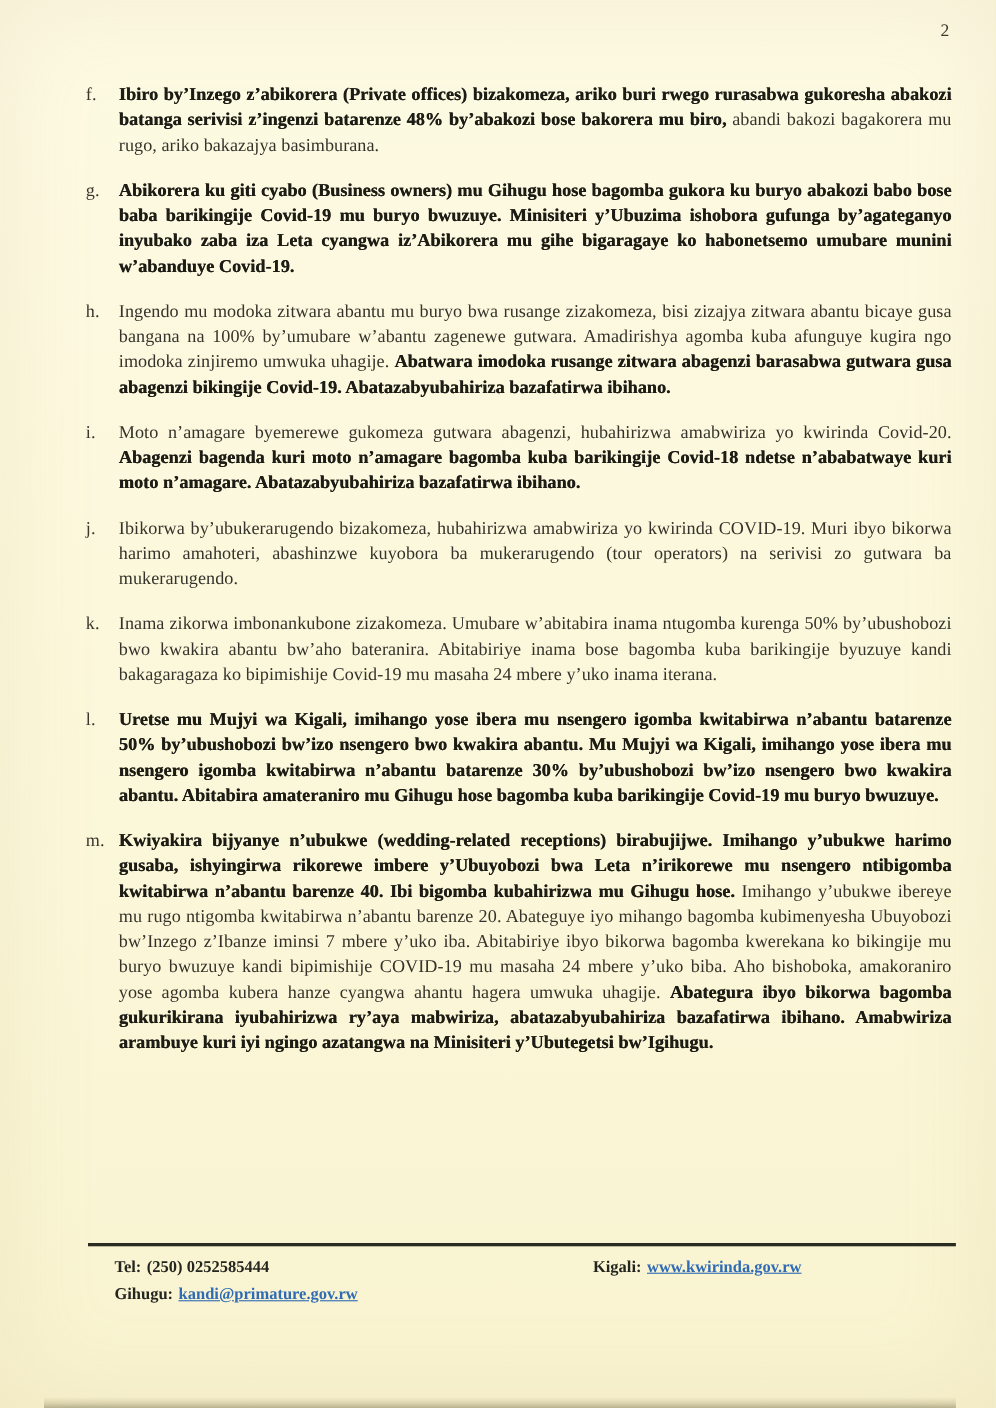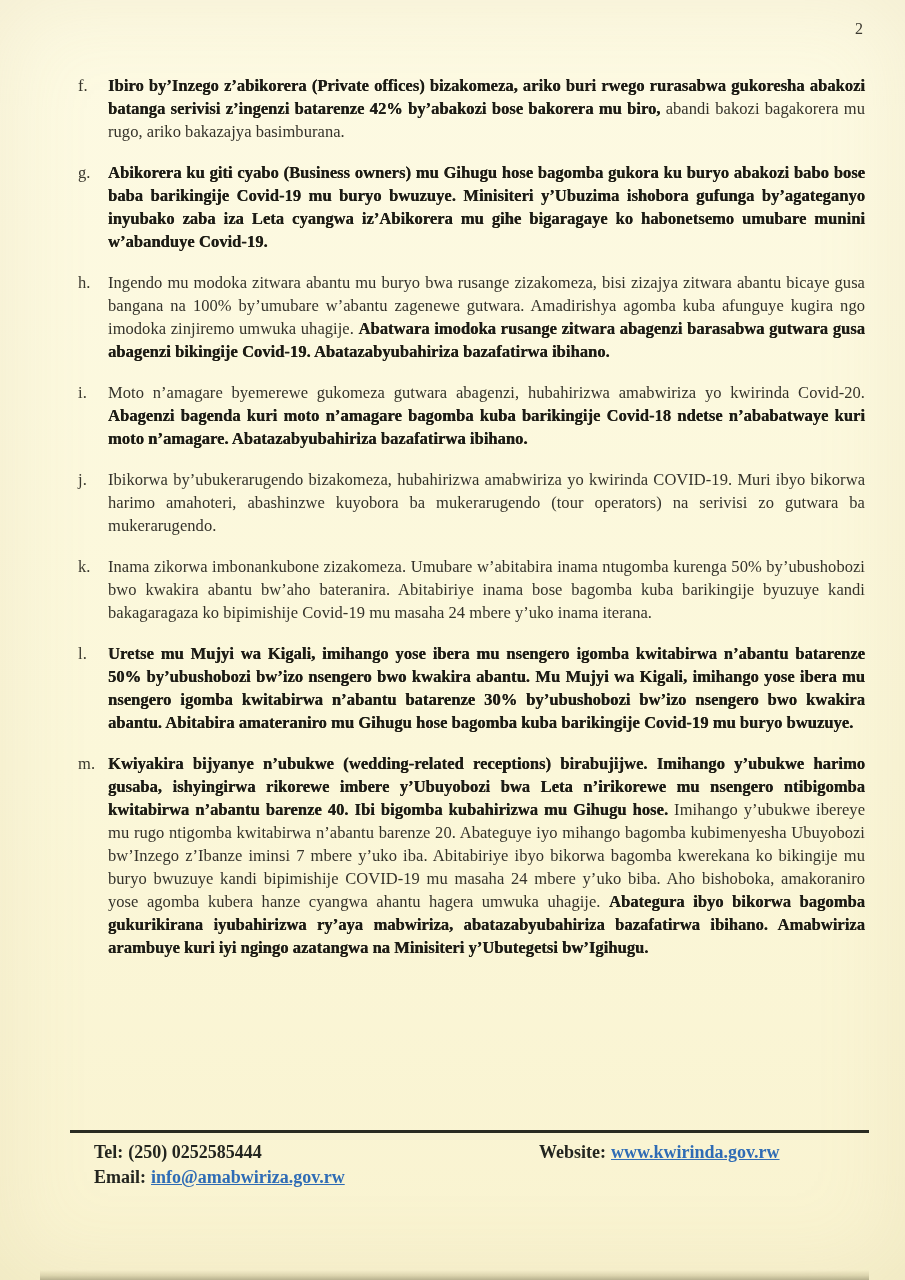--- a/index.html
+++ b/index.html
@@ -24,22 +24,22 @@
     letter-spacing: 0.05px;
   }
   .para { display: flex; margin-bottom: 18px; }
   .para-label { flex: 0 0 30px; width: 30px; color: #3a382e; }
   .para-text { flex: 1; text-align: justify; hyphens: none; }
   .para-text b {
     color: #1d1c15;
     text-shadow: 0.3px 0 0 currentColor;
   }
   .footer {
-    position: absolute; top: 1130px; left: 70px; right: 36px;
-    font-size: 18px; font-weight: bold; color: #23251f; font-family: Liberation Serif, serif;
+    position: absolute; top: 1130px; left: 80px; right: 36px;
+    font-size: 15px; font-weight: bold; color: #23251f; font-family: Liberation Serif, serif;
   }
   .footer-rule {
     border-top: 3px solid #2a2c22;
     margin-bottom: 7px;
   }
   .footer-cols { display: flex; }
   .footer-left { flex: 1; margin-left: 24px; }
   .footer-right { width: 330px; }
   .footer-row { line-height: 25px; white-space: nowrap; }
   .footer-row .lbl { margin-right: 5px; }
@@ -53,21 +53,21 @@
 <body>
 
 <div class="page">
 
   <div class="page-number">2</div>
 
   <div class="content" id="paragraph-container">
 
   <div class="para">
         <span class="para-label">f.</span>
-        <div class="para-text"><b>Ibiro by’Inzego z’abikorera (Private offices) bizakomeza, ariko buri rwego rurasabwa gukoresha abakozi batanga serivisi z’ingenzi batarenze 42% by’abakozi bose bakorera mu biro,</b><span> abandi bakozi bagakorera mu rugo, ariko bakazajya basimburana.</span></div>
+        <div class="para-text"><b>Ibiro by’Inzego z’abikorera (Private offices) bizakomeza, ariko buri rwego rurasabwa gukoresha abakozi batanga serivisi z’ingenzi batarenze 48% by’abakozi bose bakorera mu biro,</b><span> abandi bakozi bagakorera mu rugo, ariko bakazajya basimburana.</span></div>
       </div>
       <div class="para">
         <span class="para-label">g.</span>
         <div class="para-text"><b>Abikorera ku giti cyabo (Business owners) mu Gihugu hose bagomba gukora ku buryo abakozi babo bose baba barikingije Covid-19 mu buryo bwuzuye. Minisiteri y’Ubuzima ishobora gufunga by’agateganyo inyubako zaba iza Leta cyangwa iz’Abikorera mu gihe bigaragaye ko habonetsemo umubare munini w’abanduye Covid-19.</b></div>
       </div>
       <div class="para">
         <span class="para-label">h.</span>
         <div class="para-text"><span>Ingendo mu modoka zitwara abantu mu buryo bwa rusange zizakomeza, bisi zizajya zitwara abantu bicaye gusa bangana na 100% by’umubare w’abantu zagenewe gutwara. Amadirishya agomba kuba afunguye kugira ngo imodoka zinjiremo umwuka uhagije. </span><b>Abatwara imodoka rusange zitwara abagenzi barasabwa gutwara gusa abagenzi bikingije Covid-19. Abatazabyubahiriza bazafatirwa ibihano.</b></div>
       </div>
       <div class="para">
@@ -93,25 +93,25 @@
     </div>
 
   <div class="footer">
     <div class="footer-rule"></div>
     <div class="footer-cols">
       <div class="footer-left">
         <div class="footer-row">
           <span class="lbl">Tel:</span><span>(250) 0252585444</span>
         </div>
         <div class="footer-row">
-          <span class="lbl">Email:</span><a class="doc-link">info@amabwiriza.gov.rw</a>
+          <span class="lbl">Gihugu:</span><a class="doc-link">kandi@primature.gov.rw</a>
         </div>
       </div>
       <div class="footer-right">
         <div class="footer-row">
-          <span class="lbl">Website:</span><a class="doc-link">www.kwirinda.gov.rw</a>
+          <span class="lbl">Kigali:</span><a class="doc-link">www.kwirinda.gov.rw</a>
         </div>
       </div>
     </div>
   </div>
 
   <div class="scan-edge"></div>
 </div>
 
 </body></html>

